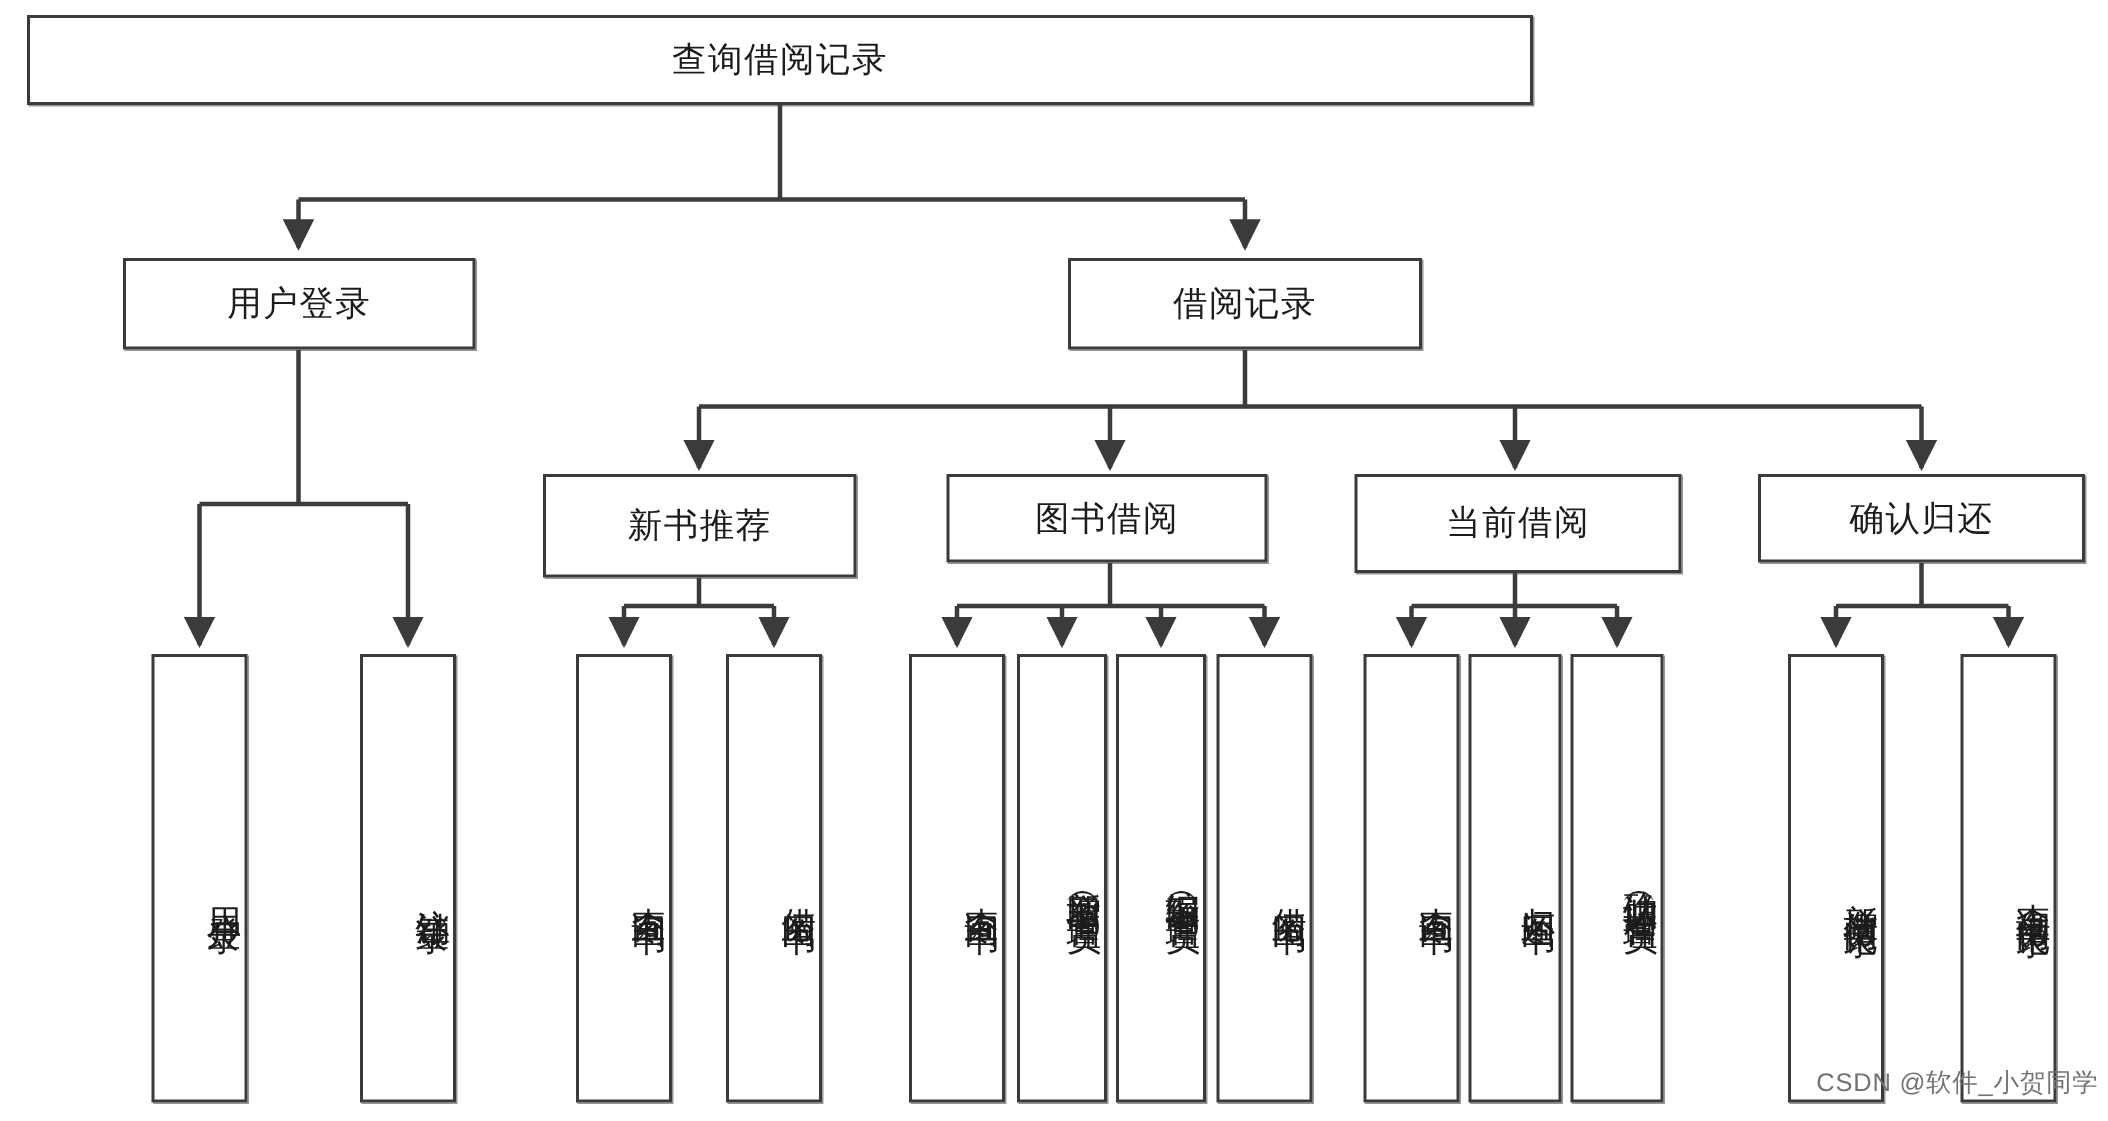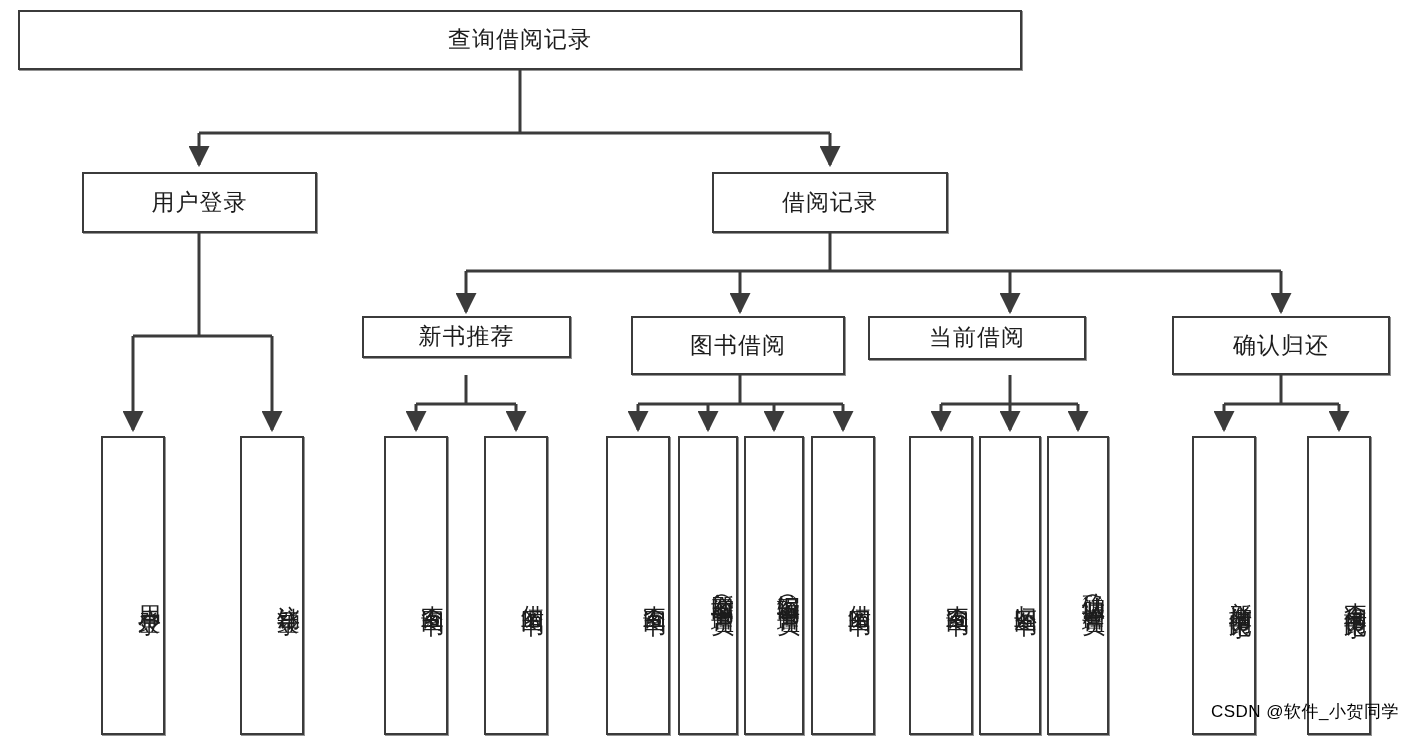--- a/index.html
+++ b/index.html
@@ -54,23 +54,23 @@
   }
   .node.vert.tall-pad {
     padding-top: 6px;
   }
   .node-root {
     font-size: 24px;
   }
   .watermark {
     position: absolute;
     right: 6px;
-    bottom: 24px;
+    bottom: 14px;
     font-size: 17px;
-    color: #000000;
+    color: #737373;
     letter-spacing: 0.5px;
     white-space: nowrap;
   }
 </style>
 </head>
 <body>
 
 <div id="diagram-canvas">
 
   <svg id="connector-layer" viewBox="0 0 1405 747" width="1405" height="747" aria-hidden="true">
@@ -122,25 +122,25 @@
       <path d="M 1339 404 L 1339 430" marker-end="url(#arrow)"></path>
     </g>
   </svg>
 
   <div class="node horiz node-root" style="left:18px; top:10px; width:1004px; height:60px;">查询借阅记录</div>
 
   <div class="node horiz" style="left:82px; top:172px; width:235px; height:61px;">用户登录</div>
 
   <div class="node horiz" style="left:712px; top:172px; width:236px; height:61px;">借阅记录</div>
 
-  <div class="node horiz" style="left:362px; top:316px; width:209px; height:42px;">新书推荐</div>
+  <div class="node horiz" style="left:362px; top:316px; width:209px; height:69px;">新书推荐</div>
 
   <div class="node horiz" style="left:631px; top:316px; width:214px; height:59px;">图书借阅</div>
 
-  <div class="node horiz" style="left:868px; top:316px; width:218px; height:44px;">当前借阅</div>
+  <div class="node horiz" style="left:903px; top:316px; width:218px; height:66px;">当前借阅</div>
 
   <div class="node horiz" style="left:1172px; top:316px; width:218px; height:59px;">确认归还</div>
 
   <div class="node vert" style="left:101px; top:436px; width:64px; height:299px;">用户登录</div>
 
   <div class="node vert" style="left:240px; top:436px; width:64px; height:299px;">注销登录</div>
 
   <div class="node vert" style="left:384px; top:436px; width:64px; height:299px;">查询图书</div>
 
   <div class="node vert" style="left:484px; top:436px; width:64px; height:299px;">借阅图书</div>

